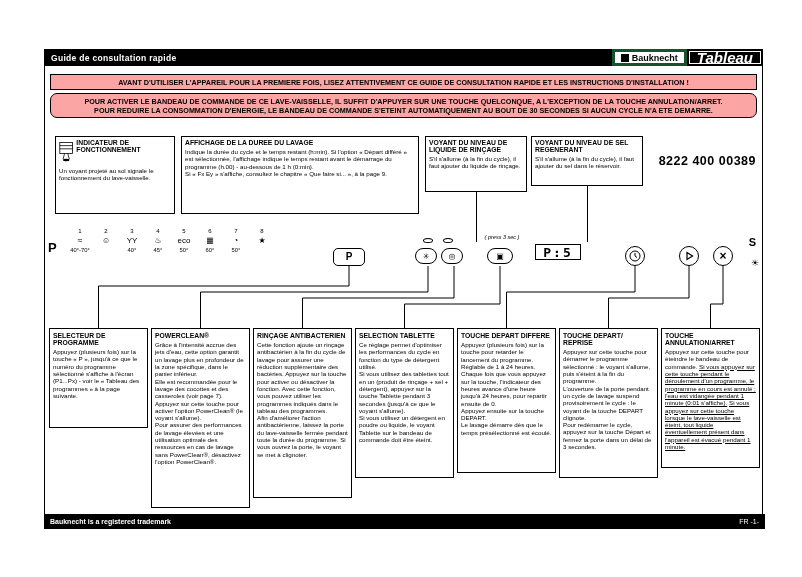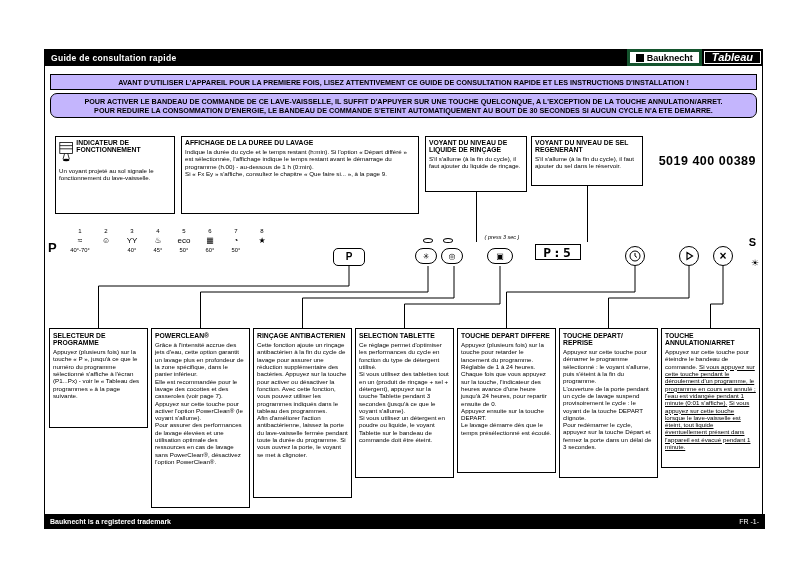--- a/index.html
+++ b/index.html
@@ -2,35 +2,35 @@
 <html><head>
 <meta charset="utf-8">
 <style>
   * { margin:0; padding:0; box-sizing:border-box; }
   html,body { width:802px; height:577px; background:#fff; color:#000;
               font-family:"Liberation Sans", sans-serif; position:relative; }
   .page { position:absolute; left:44px; top:49px; width:719px; height:480px;
           border:1px solid #000; background:#fff; }
 
   
-  .topbar { position:absolute; left:-1px; top:-1px; width:718px; height:17px;
+  .topbar { position:absolute; left:-1px; top:-1px; width:574px; height:17px;
             background:#000; color:#fff; display:flex; align-items:center; }
   .topbar-title { font-size:8.5px; font-weight:bold; padding-left:7px; letter-spacing:.3px; }
   .logos { position:absolute; right:-1px; top:-1px; height:17px; display:flex; }
   .brandbox { background:#fff; border:3px solid #14532d; display:flex; align-items:center;
               gap:3px; padding:0 6px; }
   .brandmark { width:8px; height:8px; background:#000; }
   .brandname { font-weight:bold; font-size:9px; color:#000; }
   .seriesbox { background:#000; padding:2px; display:flex; }
-  .seriesinner { border:1px solid #fff; color:#fff; font-size:11px; font-style:italic;
+  .seriesinner { border:1px solid #fff; color:#fff; font-size:15px; font-style:italic;
                  font-weight:bold; padding:0 7px; line-height:11px; display:flex; align-items:center; }
 
   
   .notice { position:absolute; left:5px; right:5px; border:1px solid #000;
-            text-align:center; font-weight:bold; background:#c4b5fd; }
+            text-align:center; font-weight:bold; background:#fca5a5; }
   .notice1 { top:24px; font-size:7.2px; padding:2.5px 6px; }
   .notice2 { top:43px; font-size:7.2px; padding:2.5px 14px; white-space:pre-line;border-radius:7px; }
 
   
   .infobox { position:absolute; top:86px; border:1px solid #000; padding:2px 3px; background:#fff; }
   .i1 { left:10px;  width:120px; min-height:78px; }
   .i2 { left:136px; width:238px; min-height:78px; }
   .i3 { left:380px; width:102px; min-height:56px; }
   .i4 { left:486px; width:112px; min-height:50px; }
   .ititle { font-size:6.8px; font-weight:bold; margin-bottom:2px; }
@@ -137,21 +137,21 @@
 Si « Fx Ey » s'affiche, consultez le chapitre « Que faire si... », à la page 9.</div>
   </div>
   <div class="infobox i3">
     <div class="ititle">VOYANT DU NIVEAU DE LIQUIDE DE RINÇAGE</div>
     <div class="ibody">S'il s'allume (à la fin du cycle), il faut ajouter du liquide de rinçage.</div>
   </div>
   <div class="infobox i4">
     <div class="ititle">VOYANT DU NIVEAU DE SEL REGENERANT</div>
     <div class="ibody">S'il s'allume (à la fin du cycle), il faut ajouter du sel dans le réservoir.</div>
   </div>
-  <div class="partnum">5019 400 00389</div>
+  <div class="partnum">8222 400 00389</div>
 
   <div class="panel">
     <span class="sel-p">P</span>
 
     <div class="programs">
       <div class="pcol">
         <div class="pnum">1</div>
         <div class="pico">≈</div>
         <div class="ptemp">40°-70°</div>
       </div>

